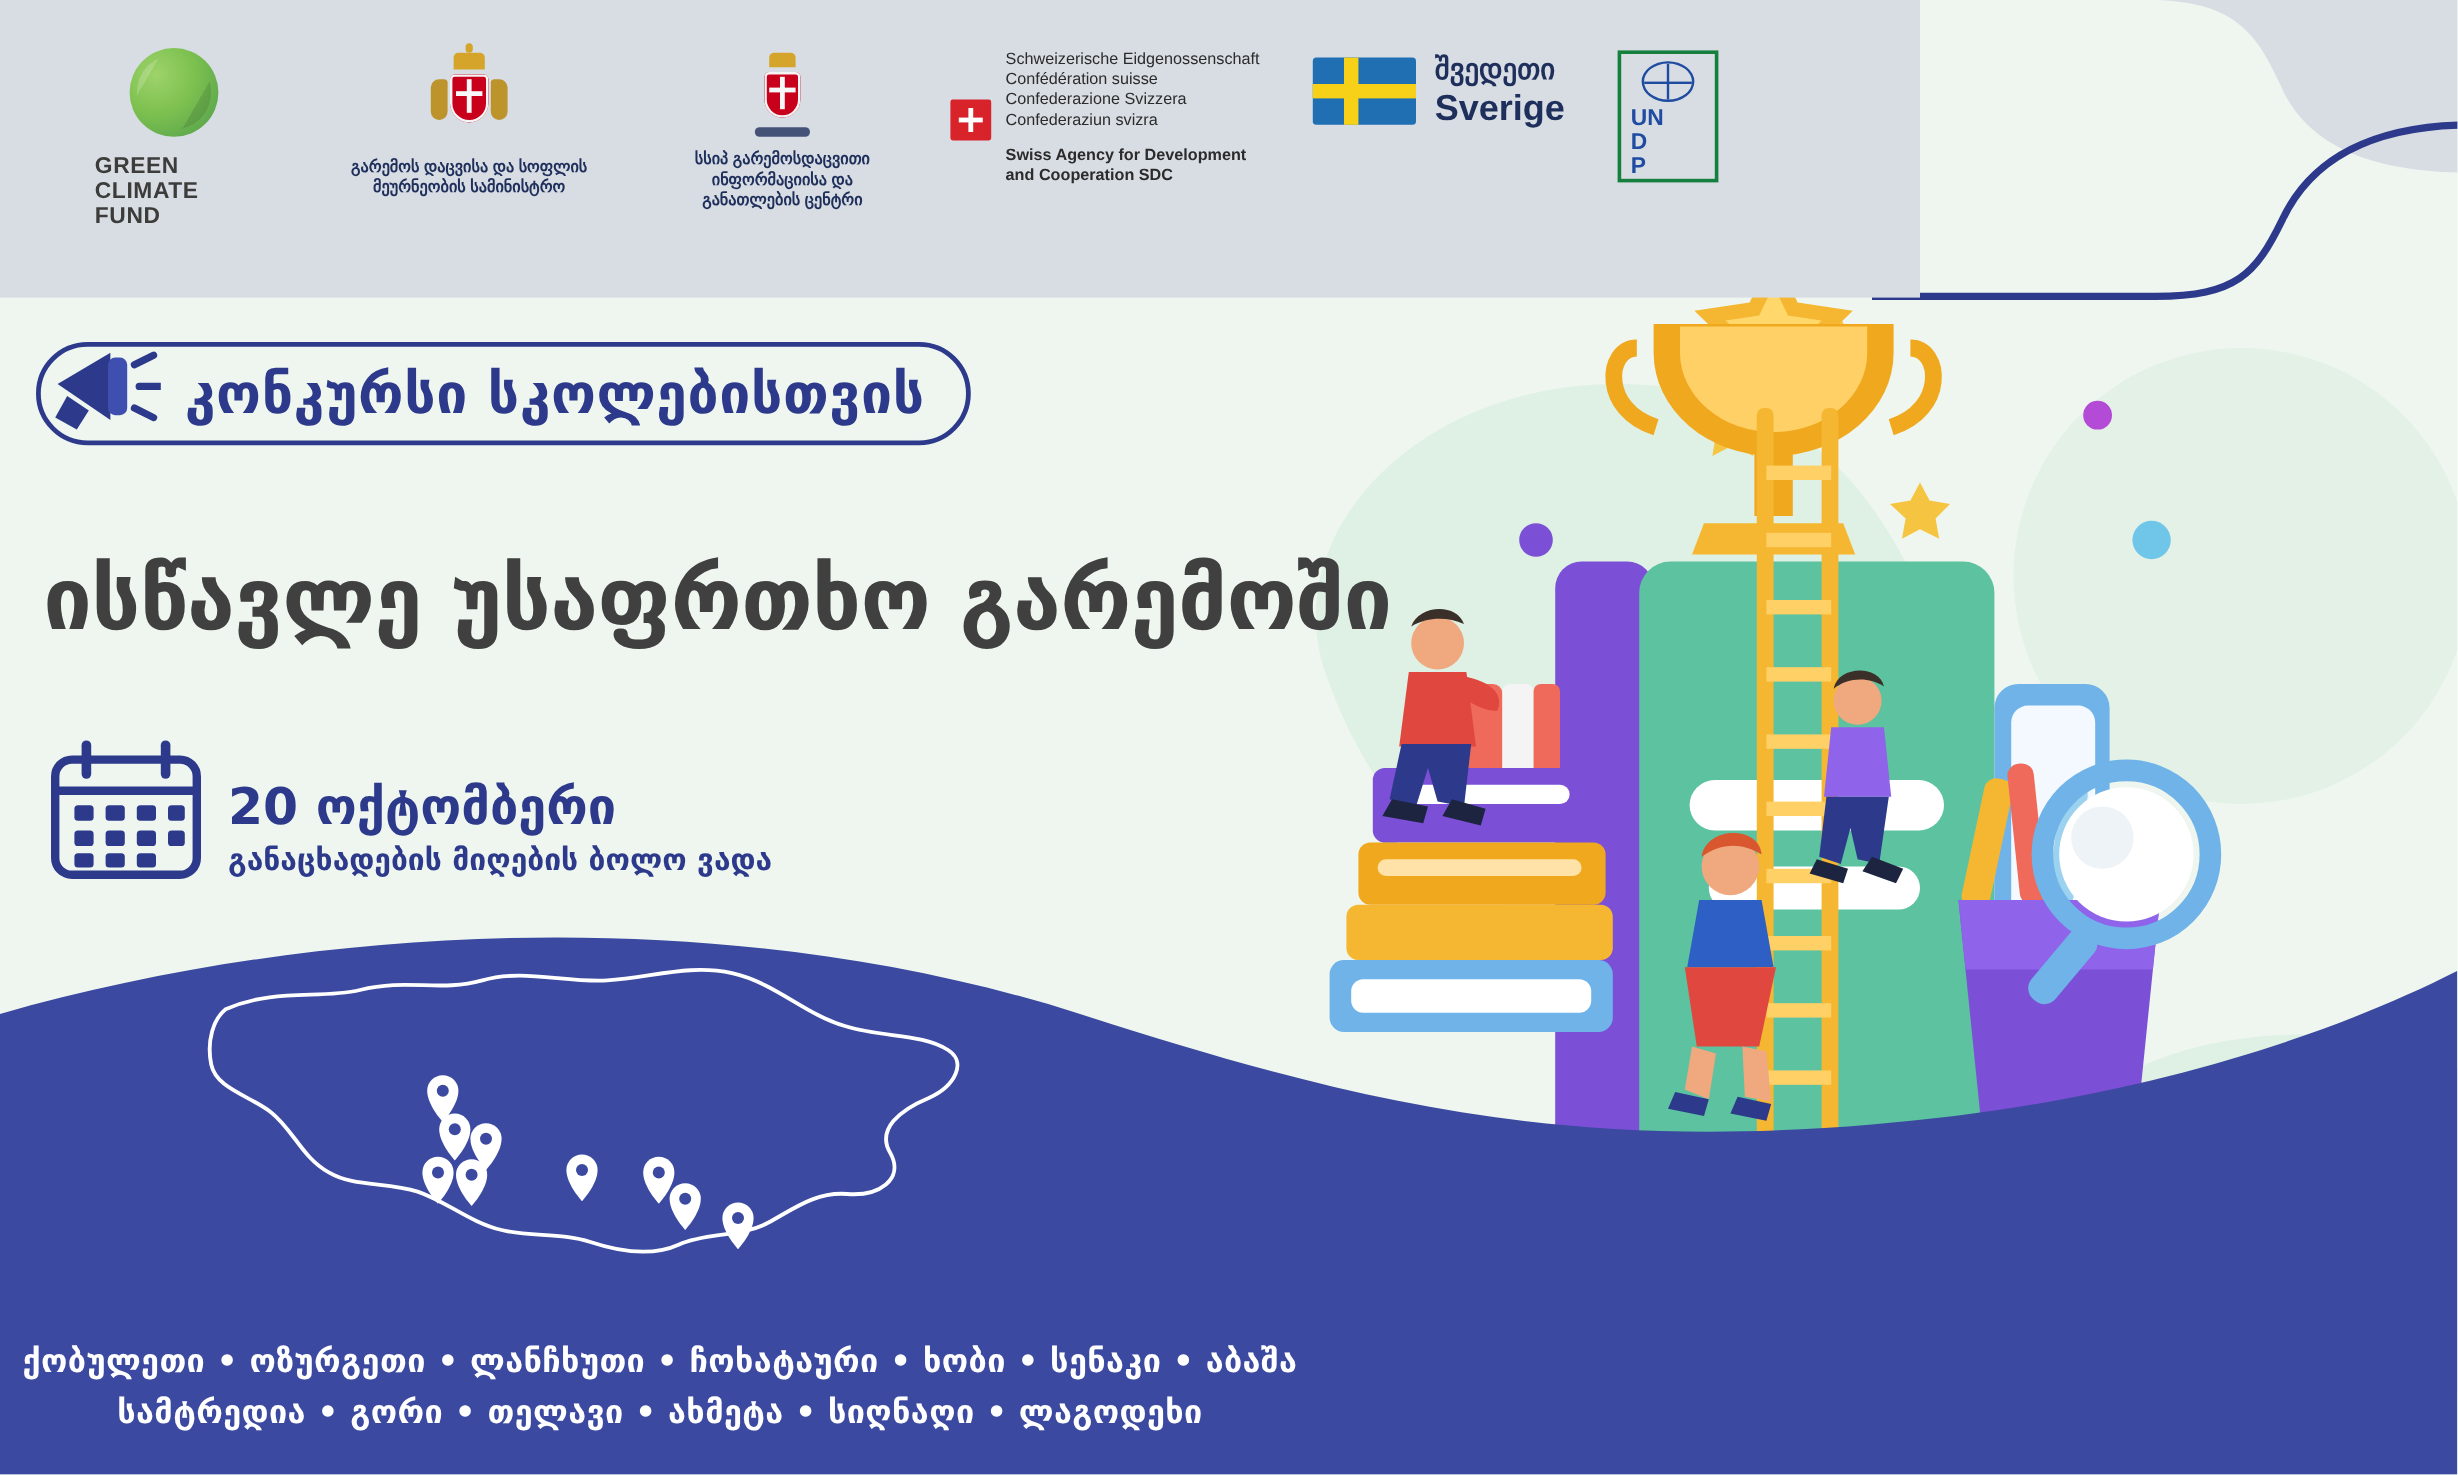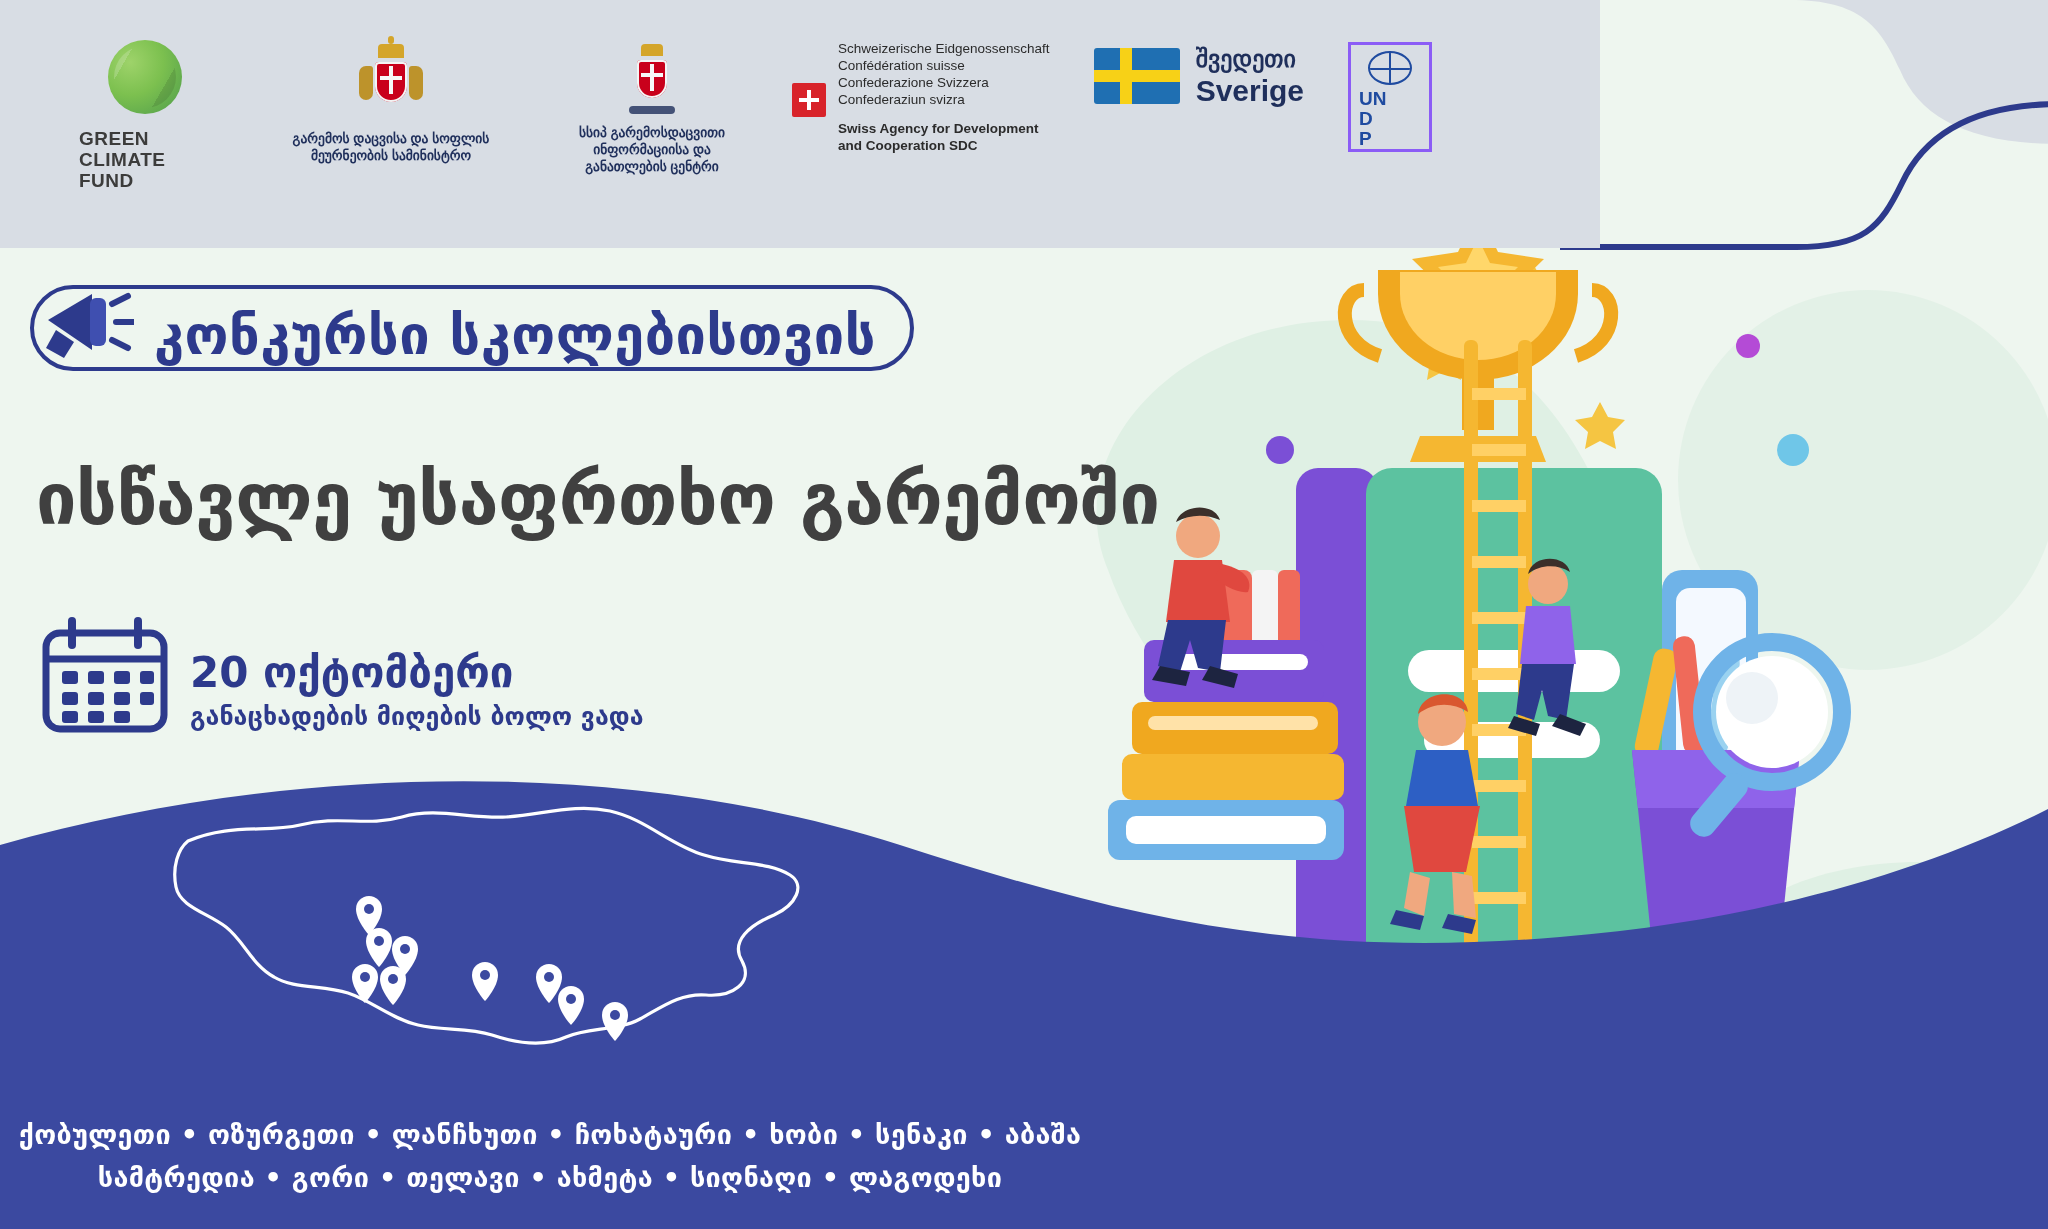--- a/index.html
+++ b/index.html
@@ -183,21 +183,21 @@
     font-family: "Liberation Sans", sans-serif;
     color: #1f2f5b;
   }
   .sweden-text .ge { font-size: 24px; font-weight: bold; line-height: 30px; }
   .sweden-text .en { font-size: 30px; font-weight: bold; line-height: 34px; }
 
   
   .undp { margin-top: 2px; }
   .undp-box {
     width: 84px; height: 110px;
-    border: 3px solid #8b5cf6;
+    border: 3px solid #15803d;
     box-sizing: border-box;
     position: relative;
     display: flex; flex-direction: column; align-items: center;
   }
   .undp-globe {
     width: 40px; height: 40px; margin-top: 6px;
     border-radius: 50%;
     border: 2px solid #1f4ba0;
     position: relative;
     overflow: hidden;
@@ -219,29 +219,29 @@
     width: 100%;
     padding-left: 8px;
     box-sizing: border-box;
   }
 
   
   .badge {
     position: absolute;
     left: 30px; top: 285px;
     height: 86px;
-    display: flex; align-items: flex-end;
+    display: flex; align-items: center;
     padding: 0 34px 0 120px;
     border: 4px solid #2d3a8c;
     border-radius: 44px;
     box-sizing: border-box;
     color: #2d3a8c;
     font-family: "DejaVu Sans", sans-serif;
     font-weight: bold;
-    font-size: 54px;
+    font-size: 46px;
     letter-spacing: .5px;
     background: transparent;
   }
   .megaphone {
     position: absolute;
     left: 30px; top: 268px;
     width: 104px; height: 104px;
   }
 
   .headline {

